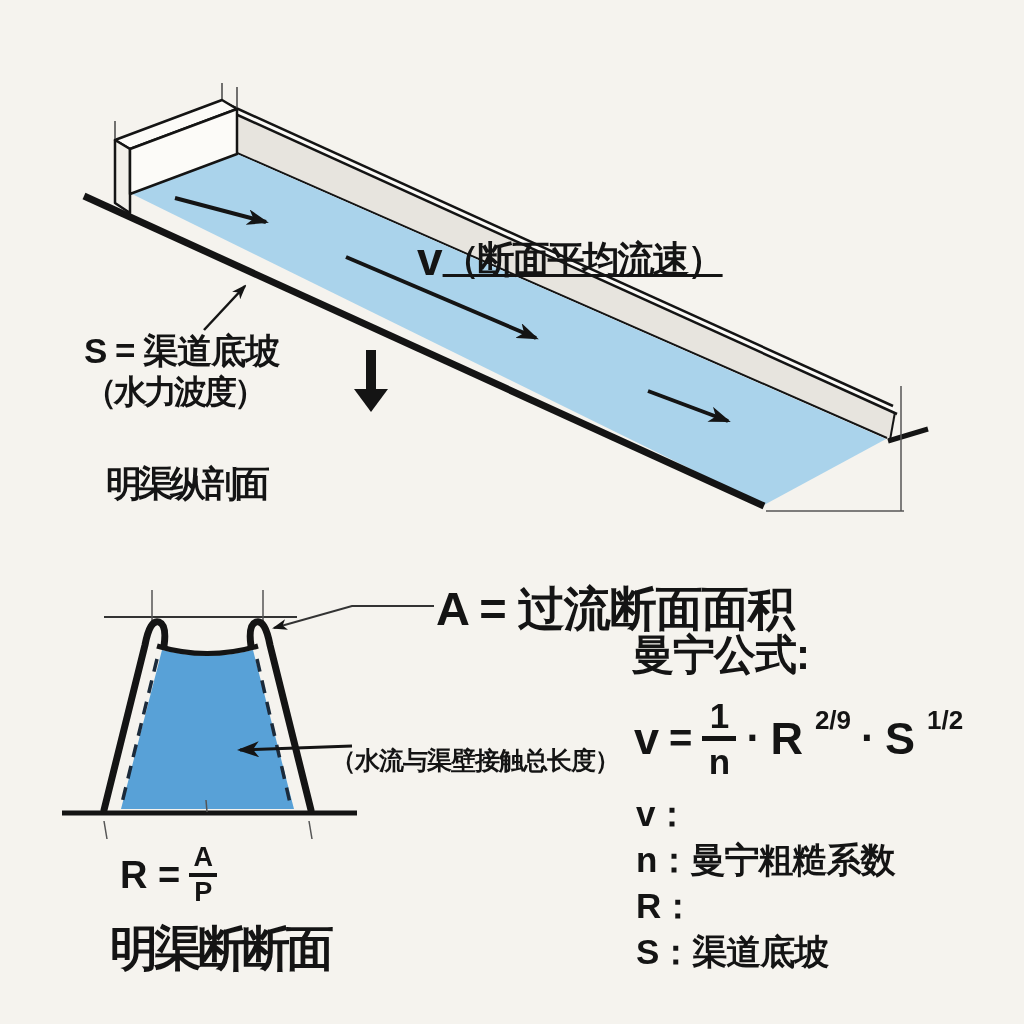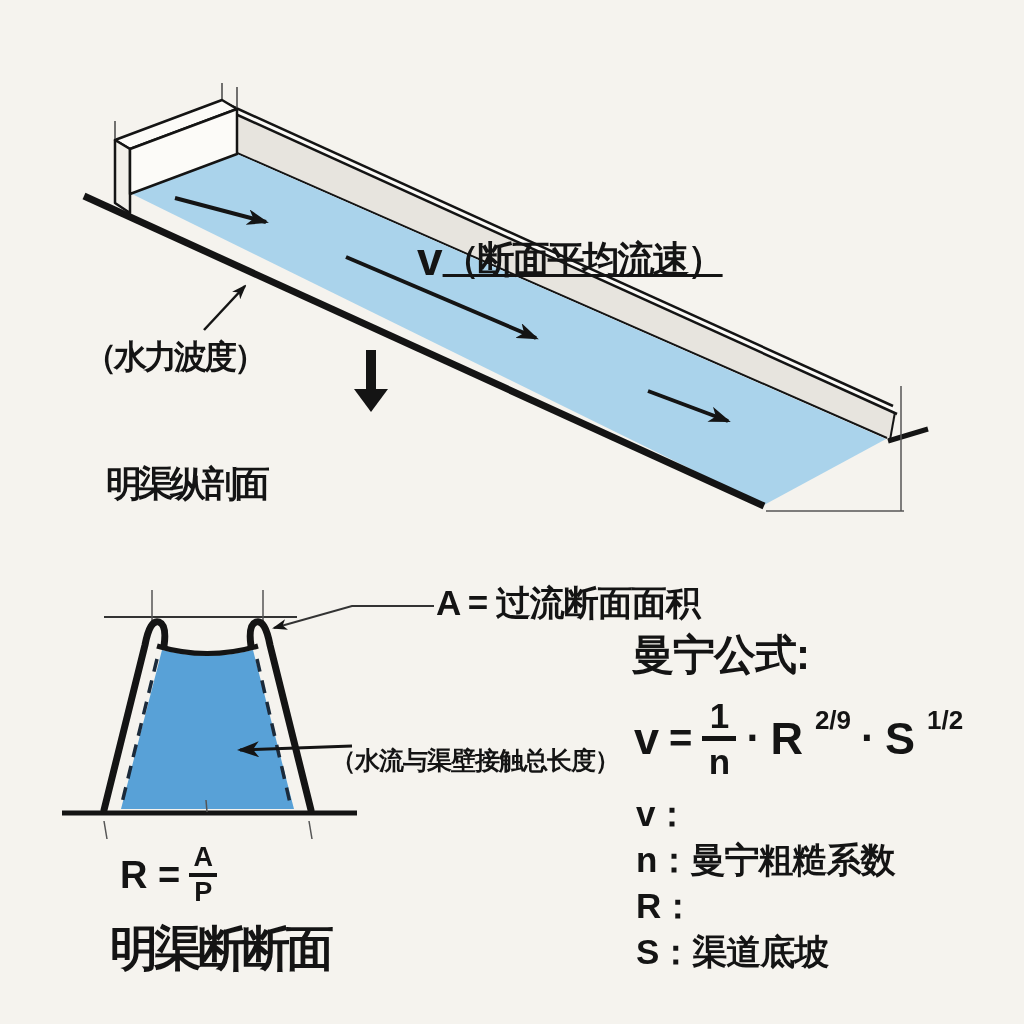--- a/index.html
+++ b/index.html
@@ -17,21 +17,21 @@
   #v-label .sym{font-size:46px;}
   #v-label .par{font-size:37px;letter-spacing:-2px;text-decoration:underline;}
   
   #s-label{left:84px;top:333px;}
   #s-label .l1{font-size:35px;letter-spacing:-1px;}
   #s-label .l2{font-size:33px;letter-spacing:-3px;margin-top:7px;}
   
   #caption-profile{left:106px;top:466px;font-size:36px;letter-spacing:-4px;}
   #caption-cross{left:110px;top:925px;font-size:48px;letter-spacing:-4px;}
   
-  #a-label{left:436px;top:585px;font-size:35px;letter-spacing:-1px;}
+  #a-label{left:436px;top:585px;font-size:47px;letter-spacing:-1px;}
   
   #p-label{left:346px;top:724px;}
   #p-label .l1{font-size:33px;}
   #p-label .l2{font-size:25px;letter-spacing:-1px;margin-top:24px;margin-left:-15px;}
   
   #r-formula{left:120px;top:840px;height:70px;gap:9px;}
   #r-formula .lhs{font-size:38px;}
   #r-formula .note{font-size:36px;letter-spacing:-2px;}
   .frac{display:flex;flex-direction:column;align-items:center;}
   .frac .bar{background:#141414;}
@@ -132,20 +132,21 @@
 
   <line x1="352" y1="746" x2="240" y2="750" stroke="#141414" stroke-width="3" marker-end="url(#ah)"></line>
 </svg>
 
 <div class="txt row" id="v-label">
   <span class="sym">v</span>
   <span class="par">（断面平均流速）</span>
 </div>
 
 <div class="txt" id="s-label">
+  <div class="l1">S = 渠道底坡</div>
   <div class="l2">（水力波度）</div>
 </div>
 
 <div class="txt" id="caption-profile">明渠纵剖面</div>
 
 <div class="txt" id="a-label">A = 过流断面面积</div>
 
 <div class="txt" id="p-label">
   <div class="l2">（水流与渠壁接触总长度）</div>
 </div>

